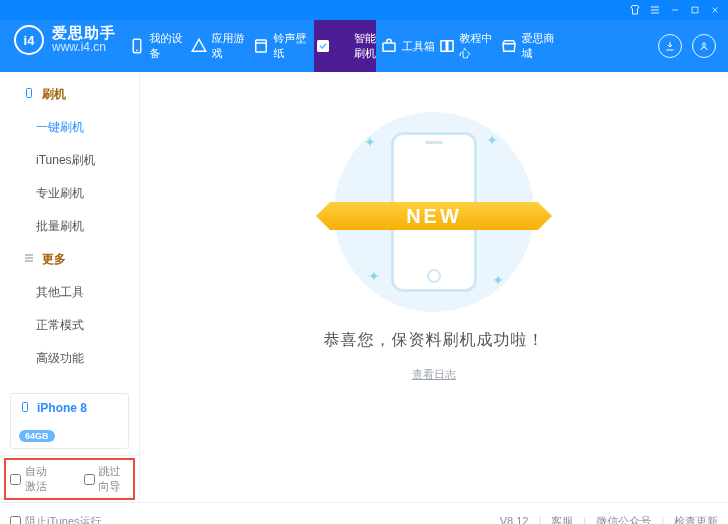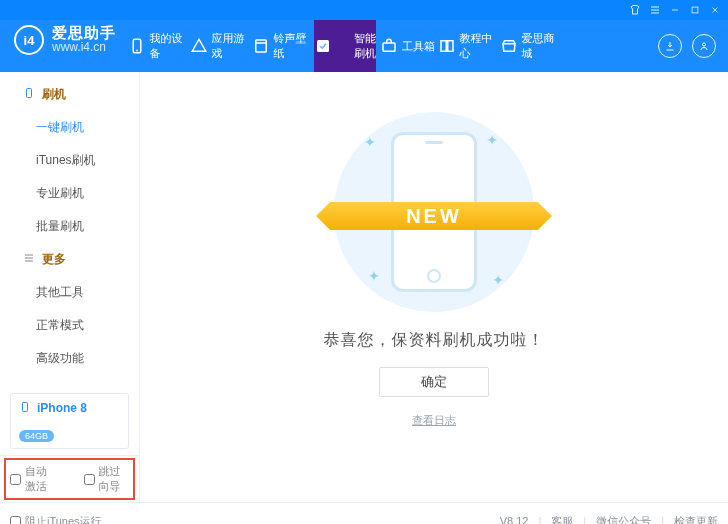--- a/index.html
+++ b/index.html
@@ -50,21 +50,21 @@
   .side-item.active { color: #2a8cff; }
 
   .mode-box, .device-box {
     margin: 6px 10px; border: 1px solid #e6e9ee; border-radius: 3px; padding: 6px 8px;
     display: flex; align-items: center; gap: 6px; font-size: 11px; color: #555;
   }
   .mode-box .dot { width:14px; height:14px; }
   .device-box { flex-wrap: wrap; }
   .device-box .dname { color:#2a8cff; font-weight:600; font-size:12px; }
   .storage-badge {
-    background:#67b7ff; color:#fff; font-size:9px; padding:1px 6px; border-radius:8px; margin-top:2px;
+    background:#67b7ff; color:#fff; font-size:9px; padding:1px 6px; border-radius:8px; margin-top:2px;font-weight:bold;
   }
 
   .activate-row {
     border-top:1px solid #eceff3; padding:8px 10px; display:flex; gap:28px; font-size:11px; color:#888;
     position:relative;
   }
   .activate-row .cb { display:flex; align-items:center; gap:4px; }
   .activate-row input { width:11px; height:11px; }
   .red-outline {
     position:absolute; left:4px; right:4px; top:2px; bottom:2px; border:2px solid #e74c3c; pointer-events:none;
@@ -276,21 +276,20 @@
   <div class="main">
     <div class="hero">
       <span class="spark s1">✦</span>
       <span class="spark s2">✦</span>
       <span class="spark s3">✦</span>
       <span class="spark s4">✦</span>
       <div class="phone"></div>
       <div class="ribbon">NEW</div>
     </div>
     <div class="success-text">恭喜您，保资料刷机成功啦！</div>
-    <button class="ok-btn">确定</button>
     <div class="log-link">查看日志</div>
   </div>
 
 </div>
 
 <div class="statusbar">
   <label class="left">
     <input type="checkbox" style="">
     <span>阻止iTunes运行</span>
   </label>

